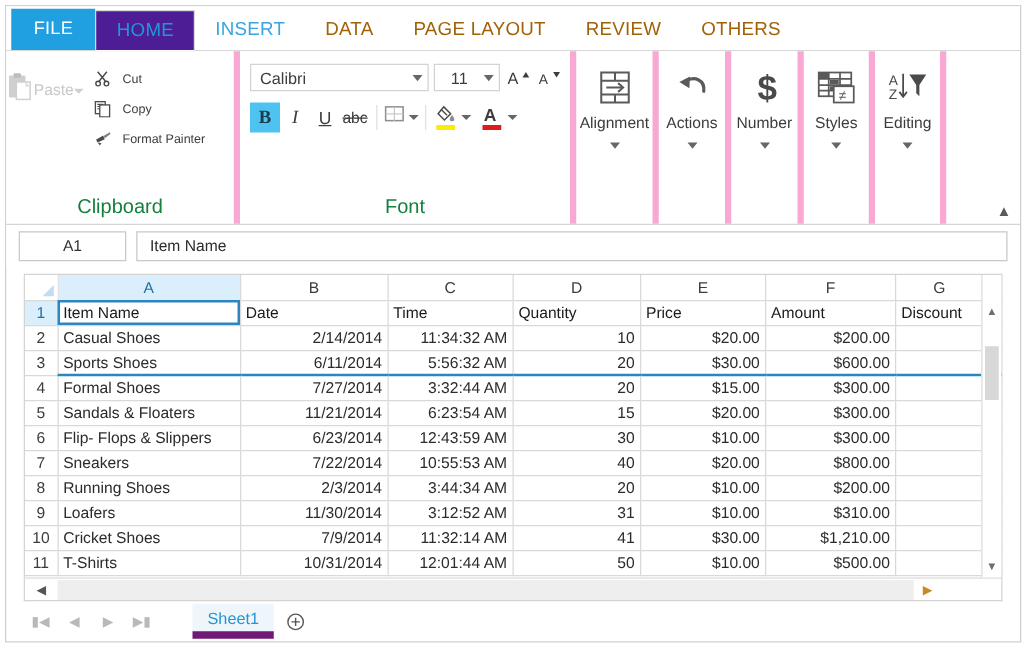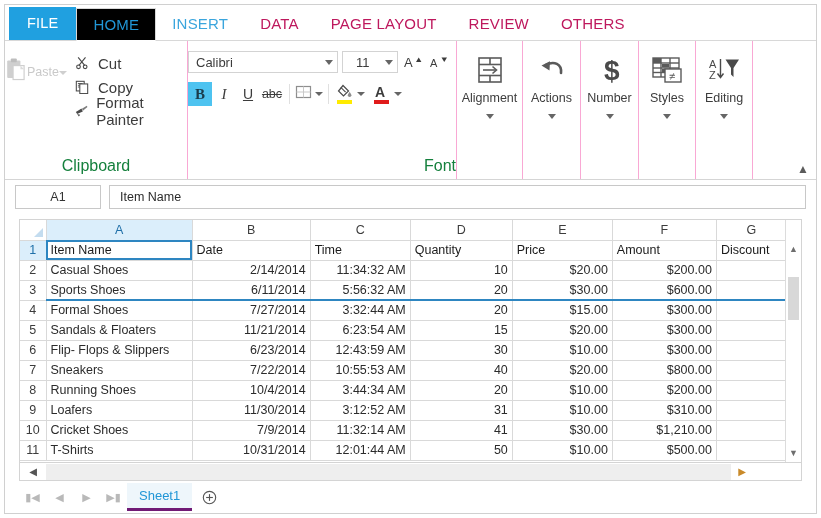--- a/index.html
+++ b/index.html
@@ -40,37 +40,37 @@
     display: flex;
     align-items: flex-end;
     background: #ffffff;
     border-bottom: 1px solid #d8d8d8;
   }
   .tab {
     height: 32px;
     line-height: 32px;
     padding: 0 16px;
     font-size: 15px;
-    color: #be185d;
+    color: #a16207;
     box-sizing: border-box;
     white-space: nowrap;
     letter-spacing: .2px;
   }
   .tab.file {
     background: #20a0e0;
     color: #ffffff;
     font-size: 14.5px;
     padding: 0 18px;
     margin-left: 4px;
     height: 33px;
     line-height: 33px;
   }
   .tab.active {
     color: #2196d6;
-    background: #000000;
+    background: #4c1d95;
     border: 1px solid #d8d8d8;
     border-bottom: 1px solid #ffffff;
     margin-bottom: -1px;
     height: 33px;
     line-height: 31px;
   }
   .tab.insert { color: #3aa5dd; }
 
   
   .ribbon {
@@ -84,21 +84,21 @@
     display: flex;
     align-items: stretch;
   }
   .rgroup {
     position: relative;
     box-sizing: border-box;
     display: flex;
     flex-direction: column;
     padding-top: 4px;
   }
-  .rgroup + .rgroup { border-left: 1px solid #f9a8d4; align-items: flex-end; }
+  .rgroup + .rgroup { border-left: 5px solid #f9a8d4; }
   .rgroup-body {
     flex: 1;
     display: flex;
     align-items: flex-start;
   }
   .rgroup-title {
     height: 22px;
     line-height: 18px;
     text-align: center;
     font-size: 16px;
@@ -120,21 +120,21 @@
     width: 0; height: 0; margin-top: 5px;
     border-left: 4px solid transparent;
     border-right: 4px solid transparent;
     border-top: 4px solid #cfcfcf;
   }
   .clipitems { padding-top: 6px; flex: 1; }
   .clipitem {
     display: flex;
     align-items: center;
     height: 24px;
-    font-size: 15px;
+    font-size: 10px;
     color: #3c3c3c;
     padding-left: 4px;
   }
   .clipitem .ico {
     width: 22px;
     display: flex;
     justify-content: center;
     align-items: center;
     margin-right: 5px;
   }
@@ -412,22 +412,23 @@
     display: flex; align-items: center; justify-content: center;
     font-size: 11px; color: #b9b9b9;
   }
   .sheettab {
     min-width: 62px;
     padding: 0 12px;
     display: flex; align-items: center; justify-content: center;
     font-size: 13px;
     color: #2196d6;
     background: #eef6fb;
-    border-bottom: 3px solid #701a75;
-    box-sizing: border-box;
+    border-bottom: 6px solid #701a75;
+    box-sizing: border-box;
+    margin-left: 27px;
   }
   .addsheet {
     width: 34px;
     display: flex; align-items: center; justify-content: center;
     color: #555;
   }
   .statusfill {
     flex: 1;
   }
 </style>
@@ -758,21 +759,21 @@
               <td class="cell num">10:55:53 AM</td>
               <td class="cell num">40</td>
               <td class="cell num">$20.00</td>
               <td class="cell num">$800.00</td>
               <td class="cell num"></td>
               <td class="cell"></td>
             </tr>
             <tr>
               <th class="rowhdr">8</th>
               <td class="cell">Running Shoes</td>
-              <td class="cell num">10/4/2014</td>
+              <td class="cell num">2/3/2014</td>
               <td class="cell num">3:44:34 AM</td>
               <td class="cell num">20</td>
               <td class="cell num">$10.00</td>
               <td class="cell num">$200.00</td>
               <td class="cell num"></td>
               <td class="cell"></td>
             </tr>
             <tr>
               <th class="rowhdr">9</th>
               <td class="cell">Loafers</td>

